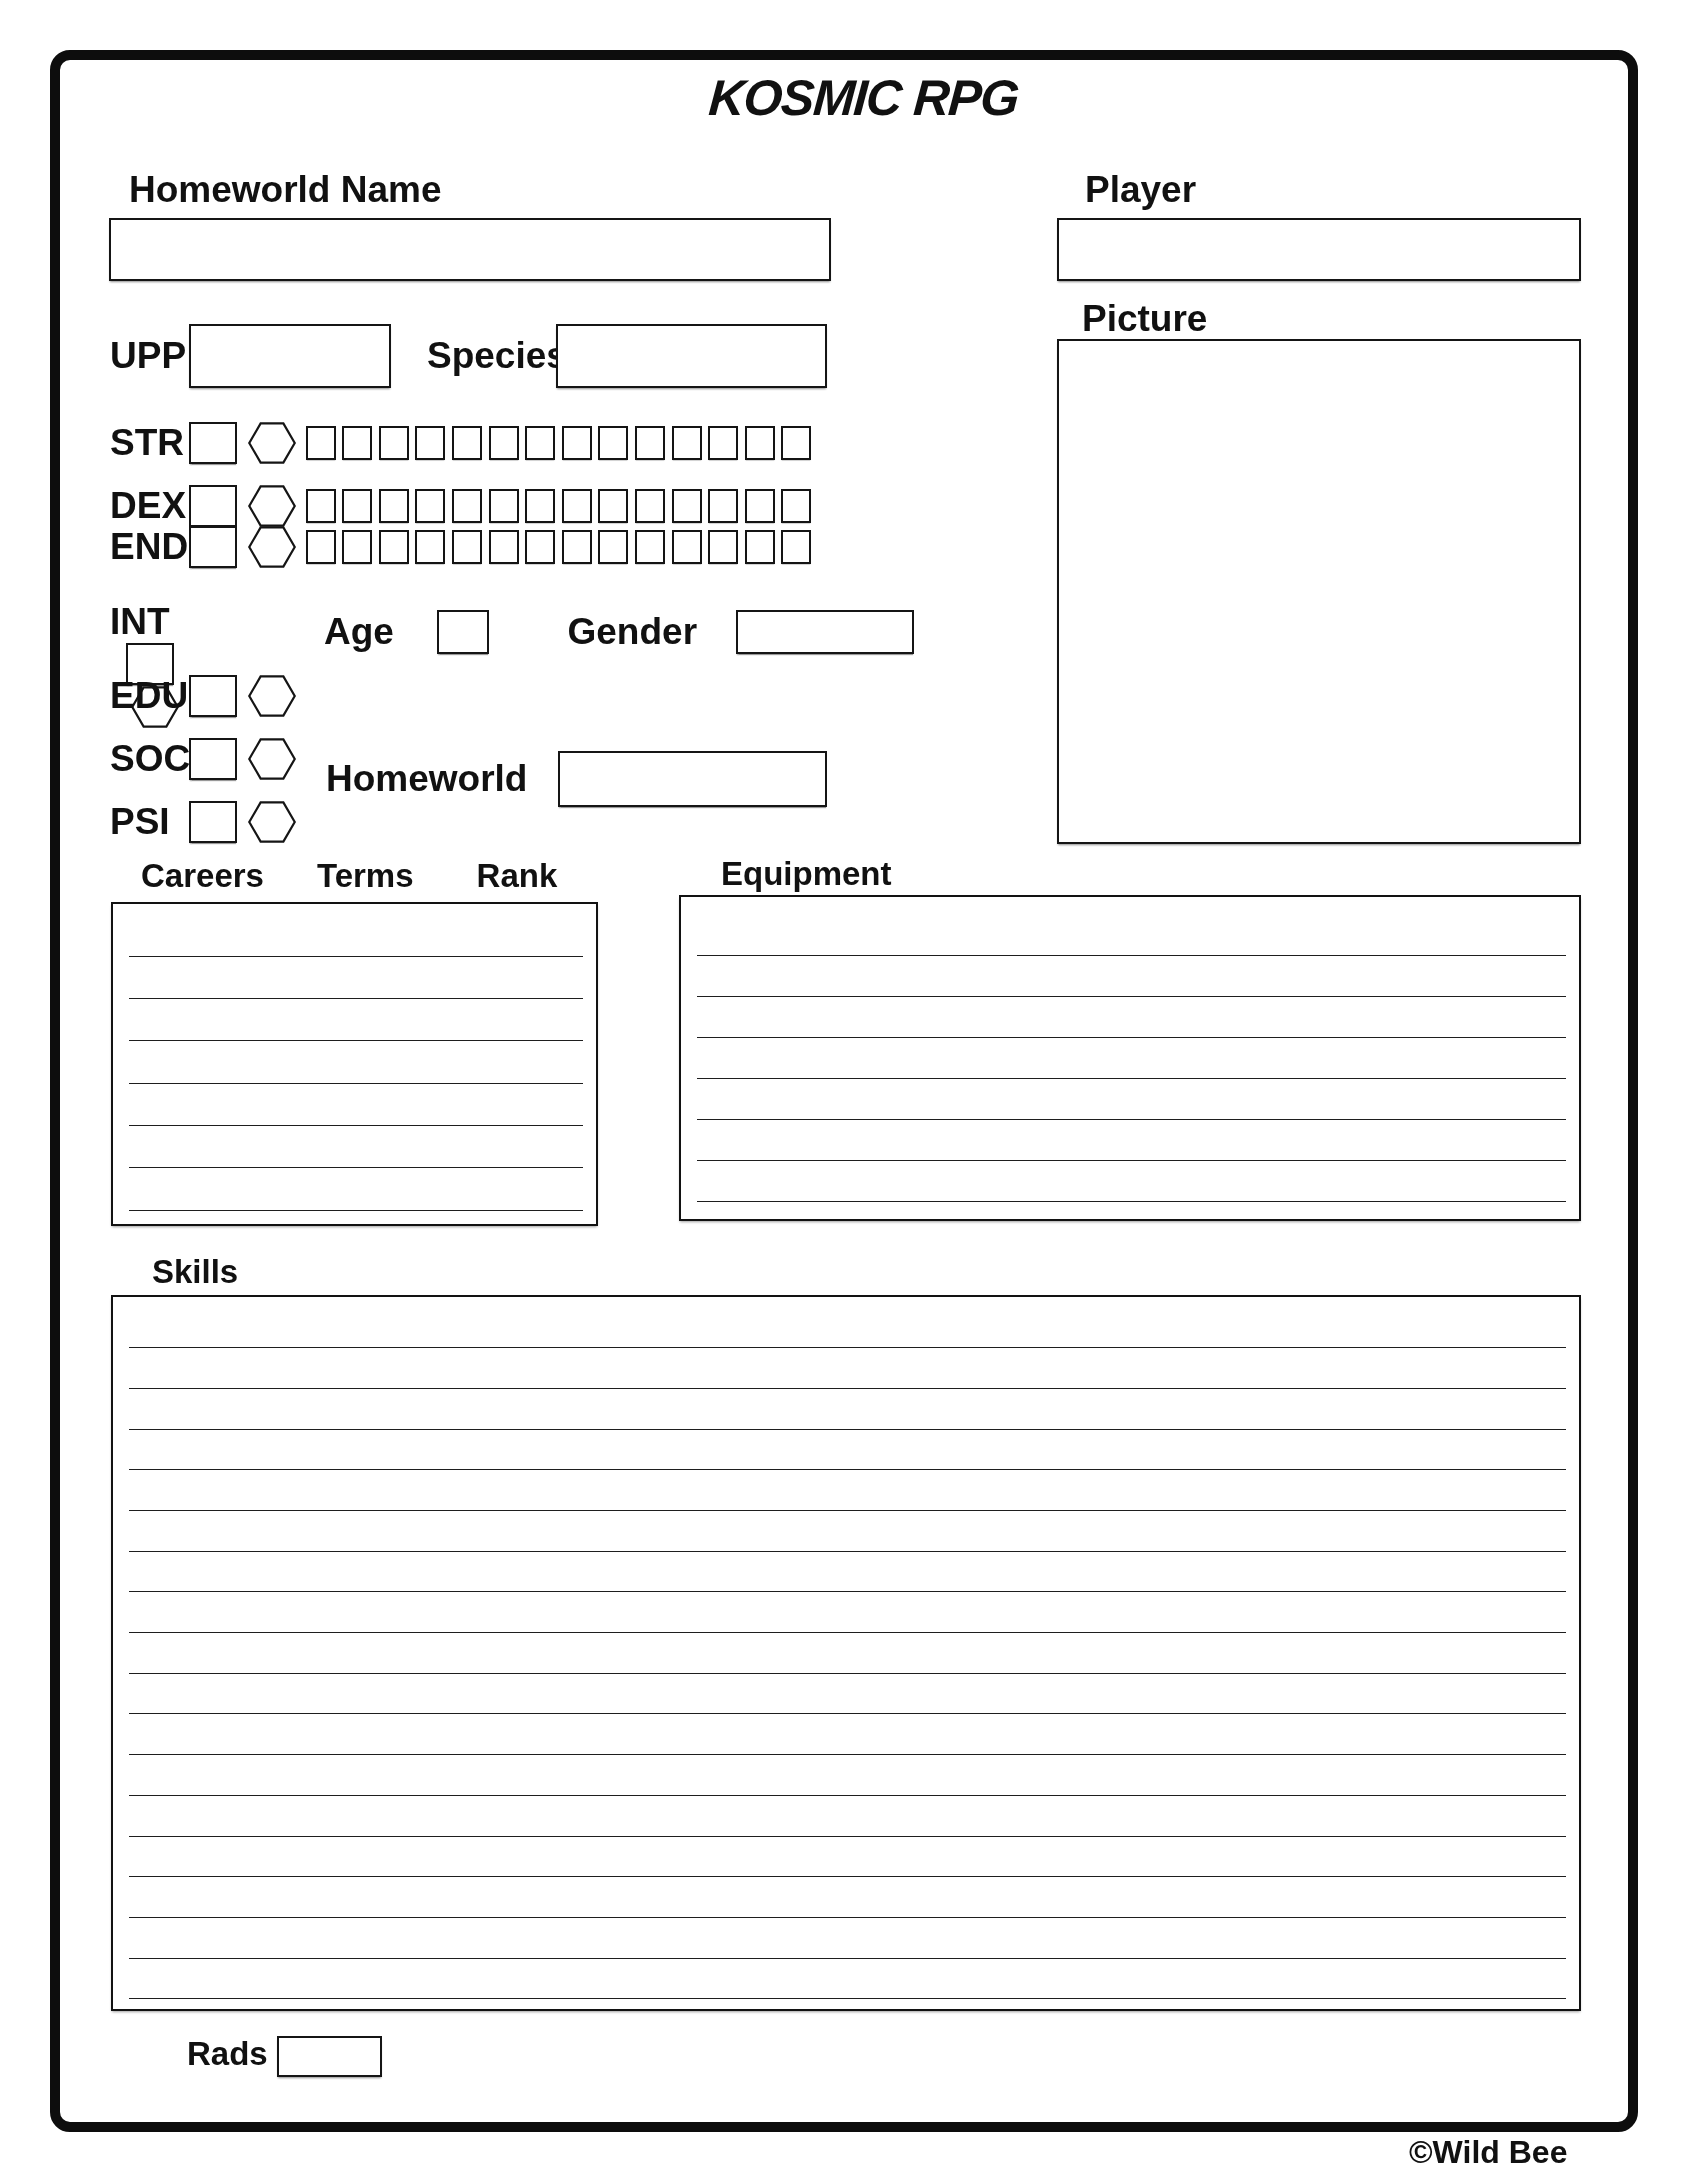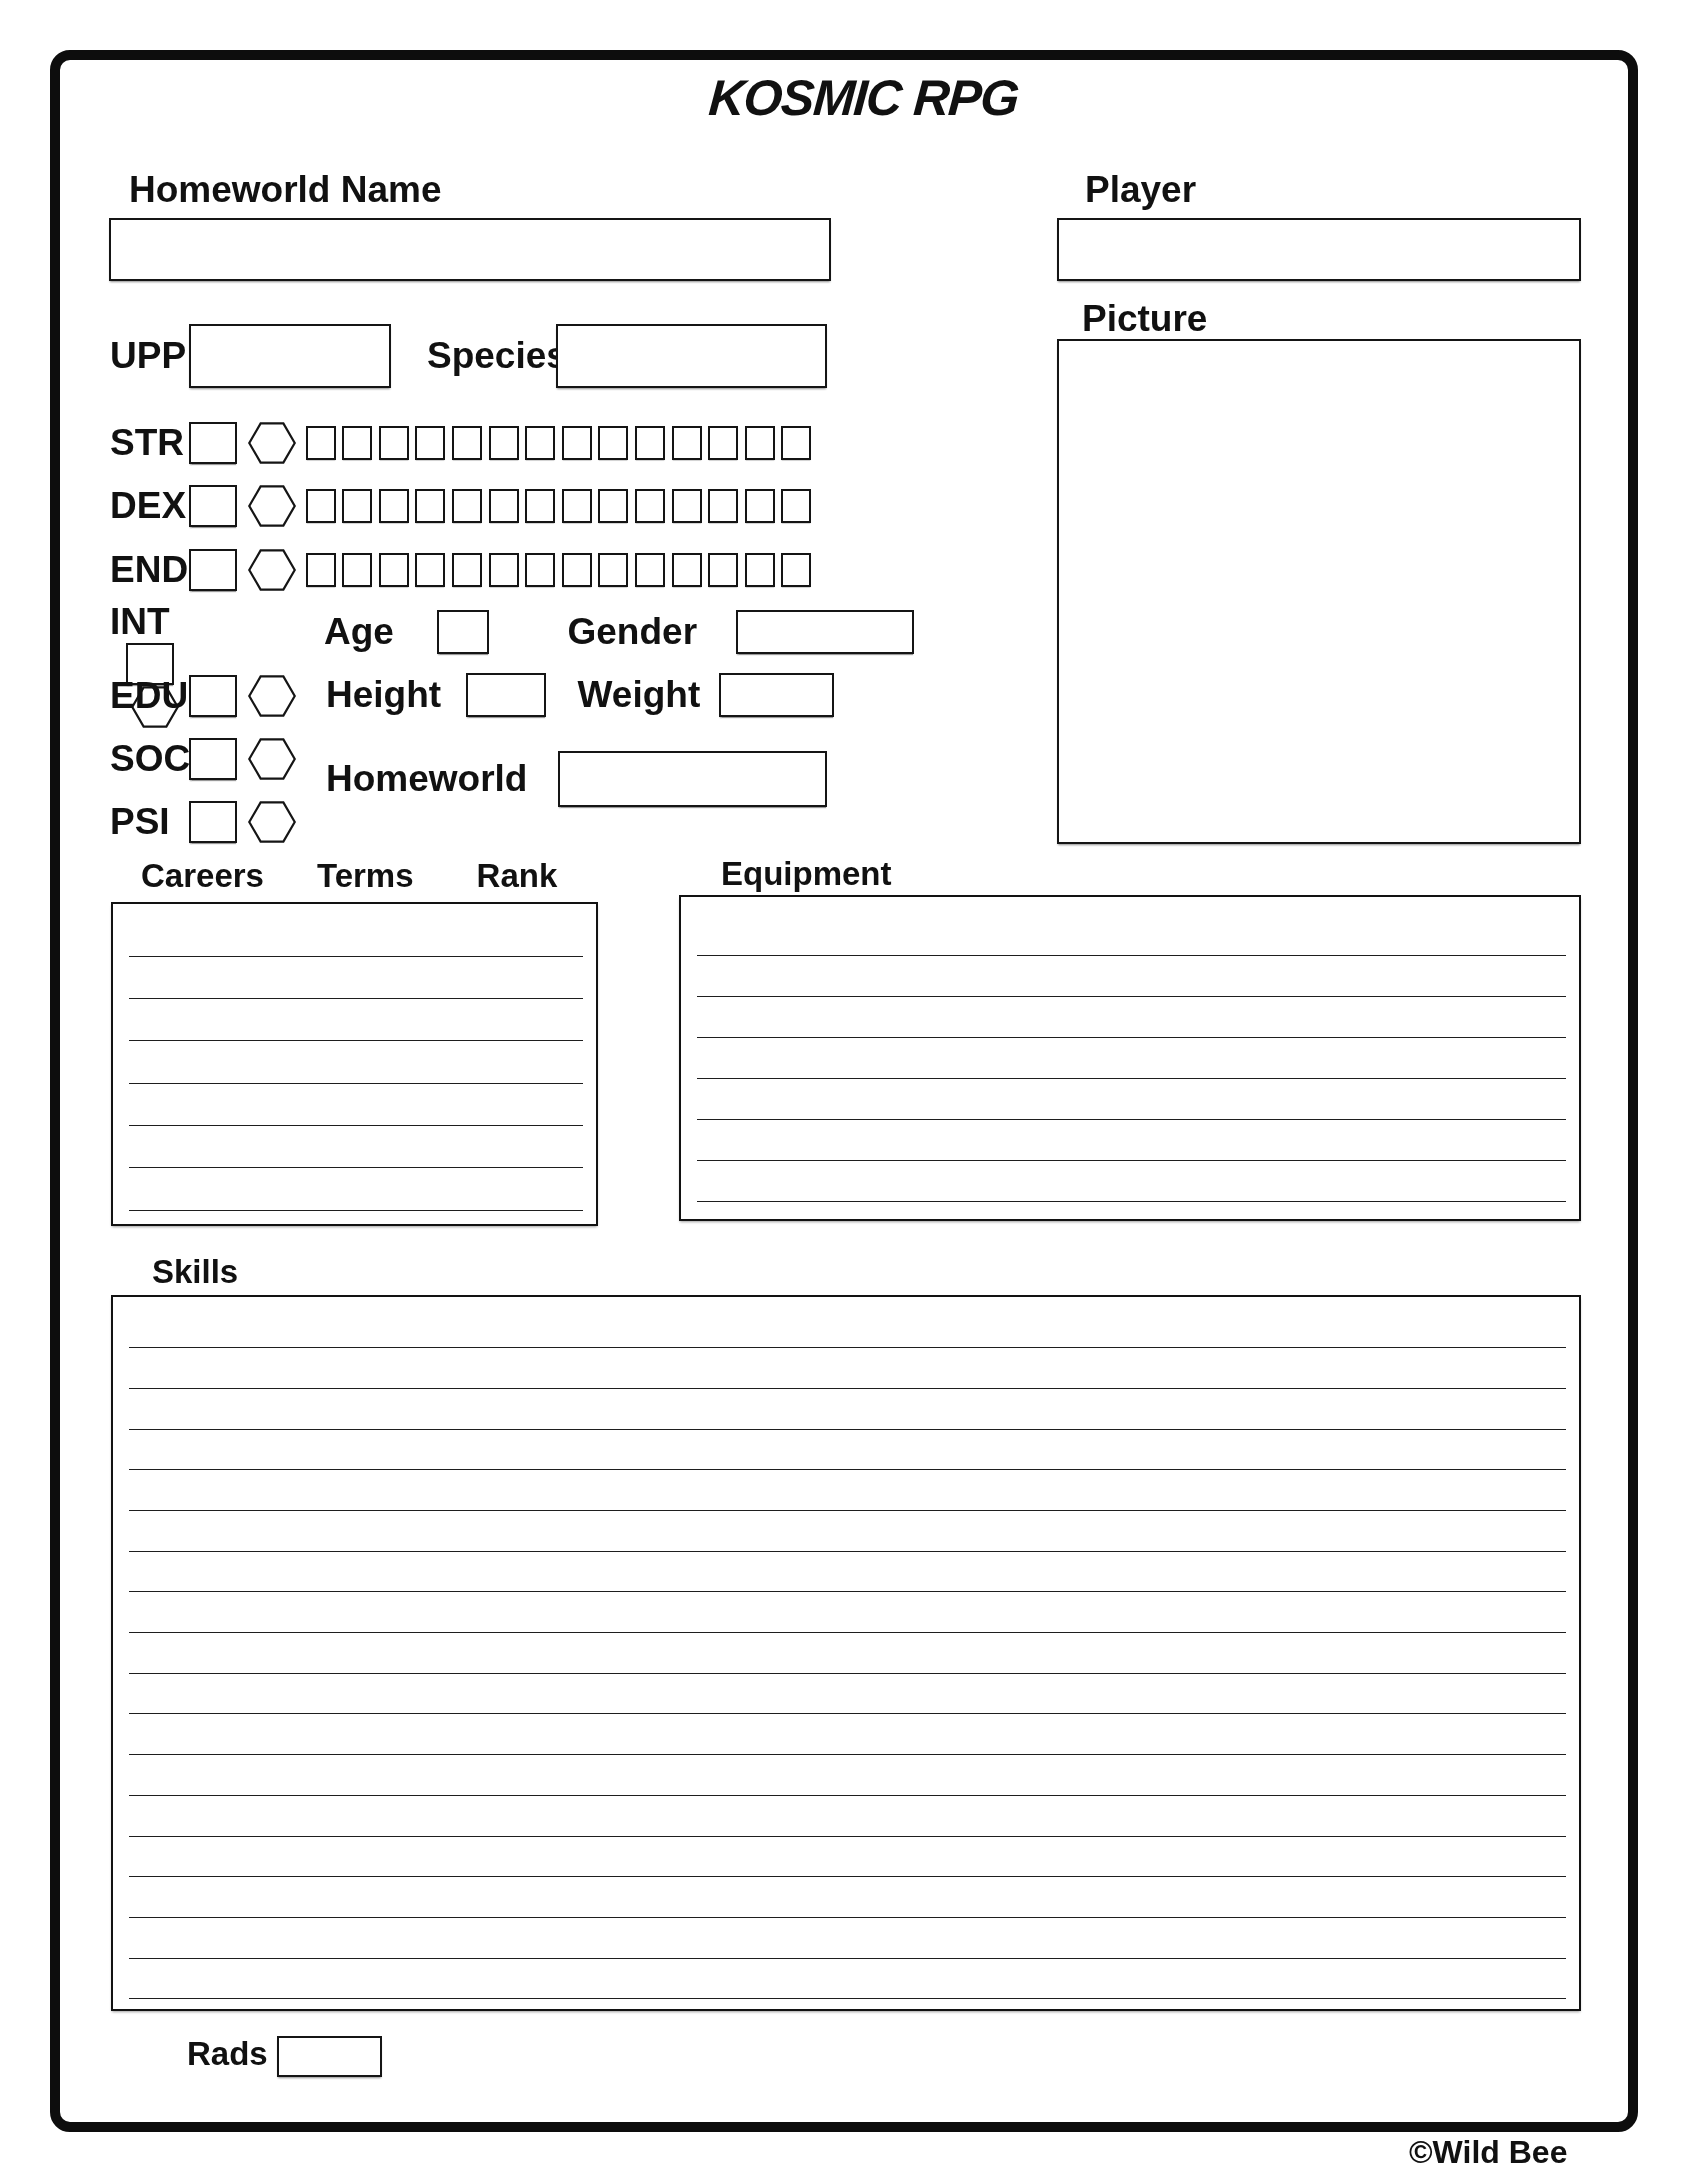--- a/index.html
+++ b/index.html
@@ -117,21 +117,21 @@
           <span class="track-box"></span>
           <span class="track-box"></span>
           <span class="track-box"></span>
           <span class="track-box"></span>
           <span class="track-box"></span>
           <span class="track-box"></span>
           <span class="track-box"></span>
           <span class="track-box"></span>
         </span>
       </div>
-      <div class="stat-row" style="top: 539px;">
+      <div class="stat-row" style="top: 516px;">
         <span class="stat-label">END</span>
         <span class="stat-square"></span>
         <span class="stat-hex"><svg viewBox="0 0 76 68" width="48" height="44">
             <polygon points="2,34 20,3 56,3 74,34 56,65 20,65" fill="#ffffff" stroke="#151515" stroke-width="3.5"></polygon>
           </svg></span>
         <span class="stat-track">
           <span class="track-box"></span>
           <span class="track-box"></span>
           <span class="track-box"></span>
           <span class="track-box"></span>
@@ -177,26 +177,20 @@
       </div>
     </div>
 
   <div class="inline-row" style="left:324px;top:601px;gap:28px;">
     <span class="lbl2">Age</span>
     <span class="inline-box" style="width:52px;height:44px;margin-left:14.6px;"></span>
     <span class="lbl2" style="margin-left:51px;">Gender</span>
     <span class="inline-box" style="width:178px;height:44px;margin-left:11.2px;"></span>
   </div>
 
-  <div class="inline-row" style="left:326px;top:664px;">
-    <span class="lbl2">Height</span>
-    <span class="inline-box" style="width:80px;height:44px;margin-left:24.5px;"></span>
-    <span class="lbl2" style="margin-left:32px;">Weight</span>
-    <span class="inline-box" style="width:115px;height:44px;margin-left:19px;"></span>
-  </div>
 
   <div class="inline-row" style="left:326px;top:748px;">
     <span class="lbl2">Homeworld</span>
     <span class="inline-box" style="width:269px;height:56px;margin-left:31px;"></span>
   </div>
 
   <div class="careers-header">
     <span class="seclbl" style="position:static;">Careers</span>
     <span class="seclbl" style="position:static;margin-left:53px;">Terms</span>
     <span class="seclbl" style="position:static;margin-left:63px;">Rank</span>

